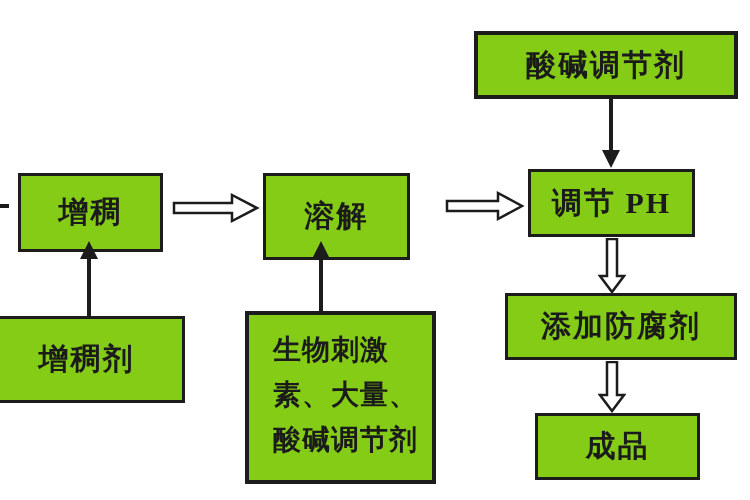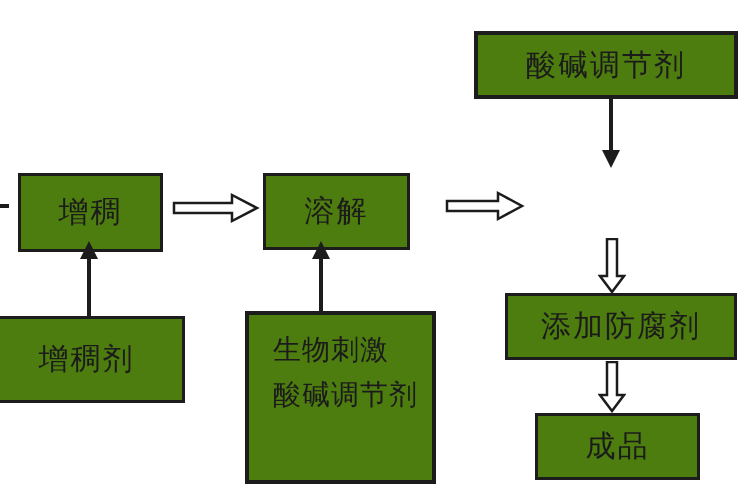--- a/index.html
+++ b/index.html
@@ -12,37 +12,37 @@
     width: 750px;
     height: 500px;
     background: #ffffff;
     overflow: hidden;
     font-family: "Liberation Serif", "DejaVu Serif", serif;
   }
   .node {
     position: absolute;
     box-sizing: border-box;
     border: 3px solid #1c1c1c;
-    background: #4d7c0f;
+    background: #84cc16;
     display: flex;
     align-items: center;
     justify-content: center;
     font-size: 30px;
-    font-weight: normal;
+    font-weight: bold;
     color: #1b1b1b;
     letter-spacing: 2px;
     white-space: nowrap;
   }
   .arrow {
     position: absolute;
     display: block;
   }
   
   #b-zengchou   { left: 18px;  top: 173px; width: 145px; height: 79px; }
-  #b-rongjie    { left: 263px; top: 173px; width: 147px; height: 77px; }
+  #b-rongjie    { left: 263px; top: 173px; width: 147px; height: 87px; }
   #b-tiaojieph  { left: 528px; top: 169px; width: 167px; height: 68px; }
   
   #b-suanjian   { left: 474px; top: 31px;  width: 264px; height: 68px; border-width: 4px; }
   
   #b-zengchouji { left: -12px; top: 316px; width: 197px; height: 87px; }
   #b-shengwu    {
     left: 245px; top: 311px; width: 191px; height: 173px;
     border-width: 4px;
     align-items: flex-start; justify-content: flex-start;
     flex-direction: column;
@@ -65,27 +65,29 @@
 </style>
 </head>
 <body>
 
 <div class="canvas">
 
   <div class="node" id="b-zengchou">增稠</div>
 
   <div class="node" id="b-rongjie">溶解</div>
 
+  <div class="node" id="b-tiaojieph">调节 PH</div>
 
   <div class="node" id="b-suanjian">酸碱调节剂</div>
 
   <div class="node" id="b-zengchouji">增稠剂</div>
 
   <div class="node" id="b-shengwu">
     <div>生物刺激</div>
+    <div>素、大量、</div>
     <div>酸碱调节剂</div>
   </div>
 
   <div class="node" id="b-tianjia">添加防腐剂</div>
 
   <div class="node" id="b-chengpin">成品</div>
 
   <svg class="arrow" id="a-frag-left" width="10" height="6" viewBox="0 0 10 6">
     <rect x="0" y="1" width="9" height="4" fill="#1c1c1c"></rect>
   </svg>

